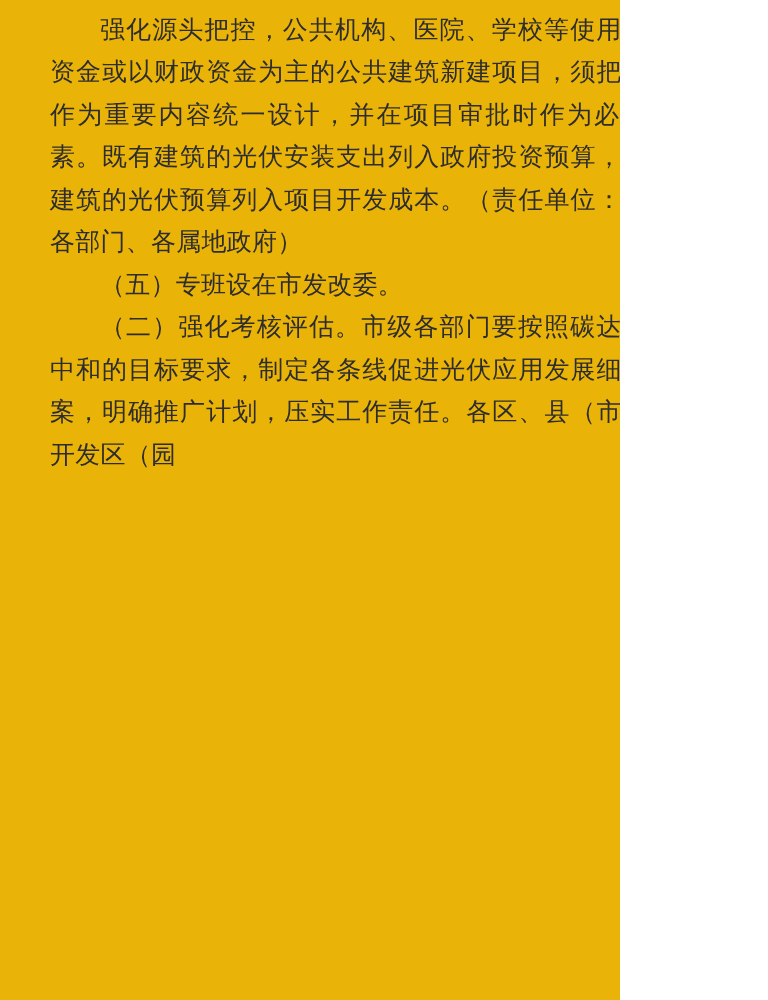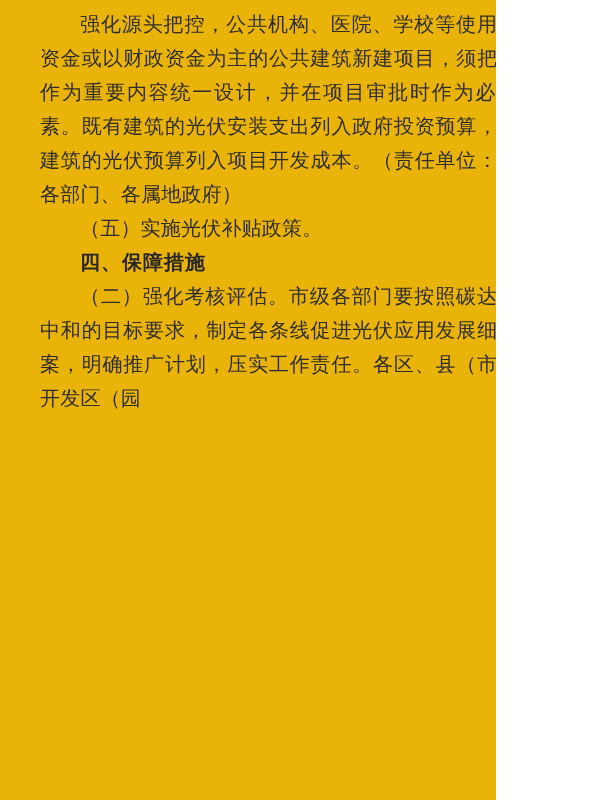--- a/index.html
+++ b/index.html
@@ -38,17 +38,16 @@
     color: #262626;
     letter-spacing: 1px;
   }
 </style>
 </head>
 <body>
 
 <div class="page">
   <div class="doc-body">
     <p>强化源头把控，公共机构、医院、学校等使用财政资金或以财政资金为主的公共建筑新建项目，须把光伏作为重要内容统一设计，并在项目审批时作为必需因素。既有建筑的光伏安装支出列入政府投资预算，新建建筑的光伏预算列入项目开发成本。（责任单位：市级各部门、各属地政府）</p>
-    <p>（五）实施光伏补贴政策。</p>
-    <p class="section-heading">四、保障措施</p>
+    <p>（五）专班设在市发改委。</p>
     <p>（二）强化考核评估。市级各部门要按照碳达峰碳中和的目标要求，制定各条线促进光伏应用发展细化方案，明确推广计划，压实工作责任。各区、县（市）、开发区（园</p>
   </div>
 </div>
 
 </body></html>

